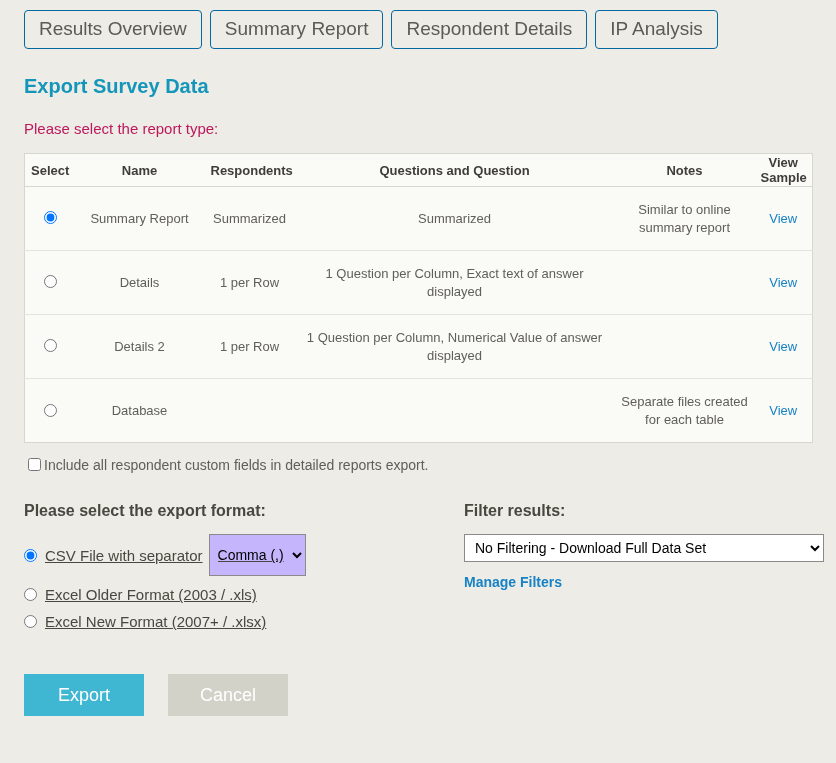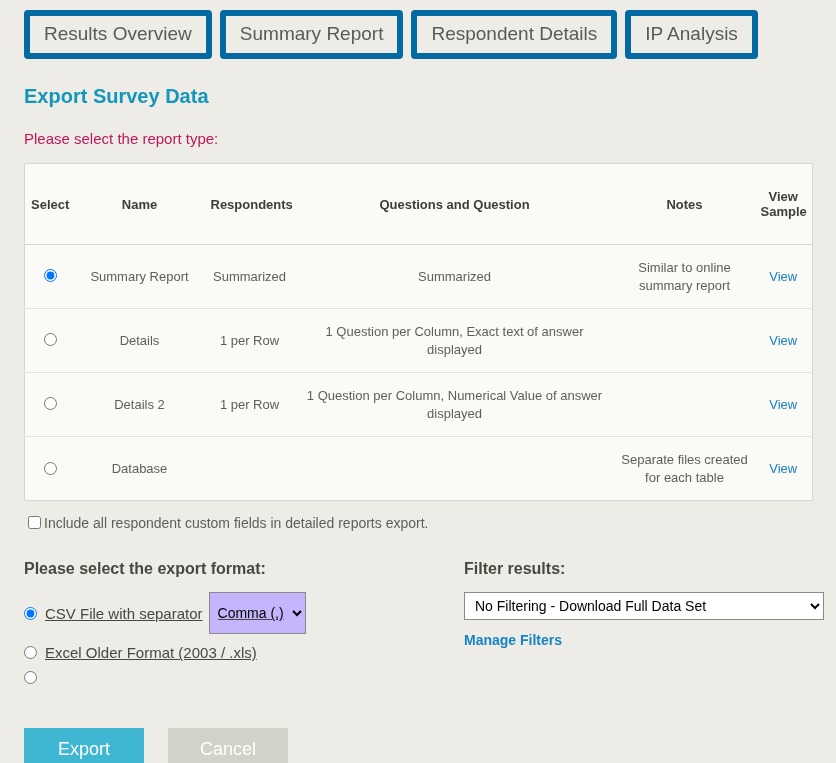--- a/index.html
+++ b/index.html
@@ -8,21 +8,21 @@
     padding: 0;
     background: #edece6;
     font-family: "Segoe UI", "Helvetica Neue", Arial, sans-serif;
     font-size: 14px;
     color: #444;
     width: 836px;
   }
   .wrap { padding: 10px 24px 24px 24px; }
   .tabs { display: flex; gap: 8px; margin-bottom: 26px; }
   .tab {
-    border: 6px solid #0369a1;
+    border: 1px solid #0369a1;
     border-radius: 4px;
     background: #edece6;
     padding: 7px 14px 8px;
     font-size: 19px;
     color: #5b5a54;
     cursor: pointer;
     font-weight: 500;
   }
   .page-title {
     color: #1496bb;
@@ -40,21 +40,21 @@
     border-collapse: collapse;
     background: #fafaf7;
     border: 1px solid #d7d6cf;
     table-layout: fixed;
   }
   table.report-table th {
     background: #fafaf7;
     font-weight: 600;
     color: #3e3d39;
     font-size: 13px;
-    padding: 25px 6px;
+    padding: 1px 6px;
     border-bottom: 1px solid #d7d6cf;
     text-align: center;
   }
   table.report-table td {
     padding: 14px 6px;
     font-size: 13px;
     color: #5f5e58;
     border-top: 1px solid #e4e3dc;
     text-align: center;
     vertical-align: middle;
@@ -193,20 +193,21 @@
         <select class="sep">
           <option>Comma (,)</option>
         </select>
       </div>
       <div class="opt-row">
         <input type="radio" name="fmt" style="">
         <span>Excel Older Format (2003 / .xls)</span>
       </div>
       <div class="opt-row">
         <input type="radio" name="fmt" style="">
+        <span>Excel New Format (2007+ / .xlsx)</span>
       </div>
     </div>
     <div class="col col-right">
       <div class="section-h">Filter results:</div>
       <select class="filter">
         <option>No Filtering - Download Full Data Set</option>
       </select>
       <a class="manage-link">Manage Filters</a>
     </div>
   </div>

